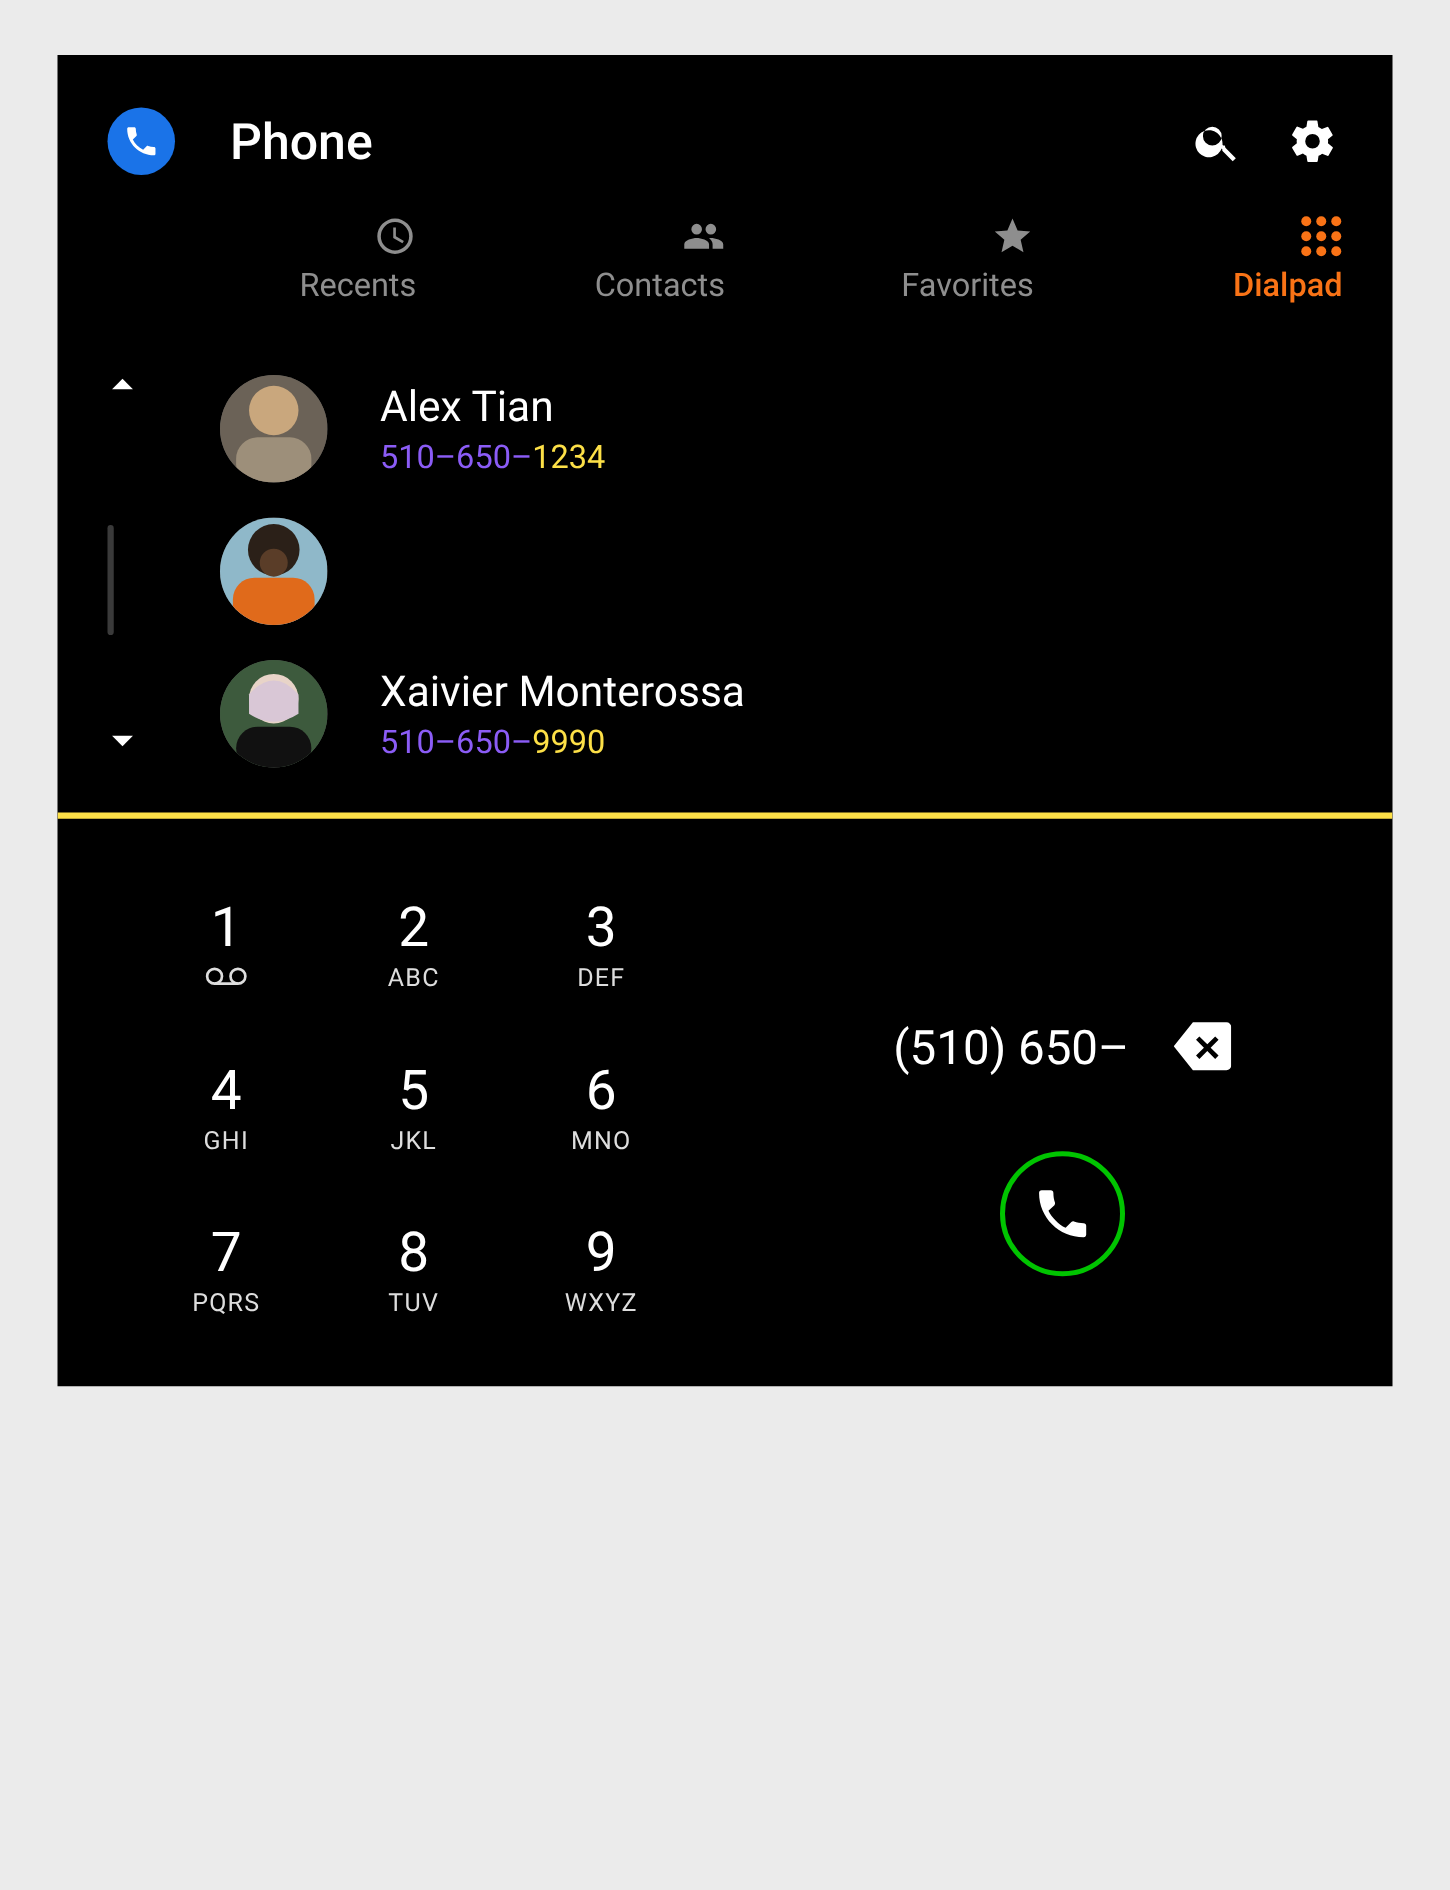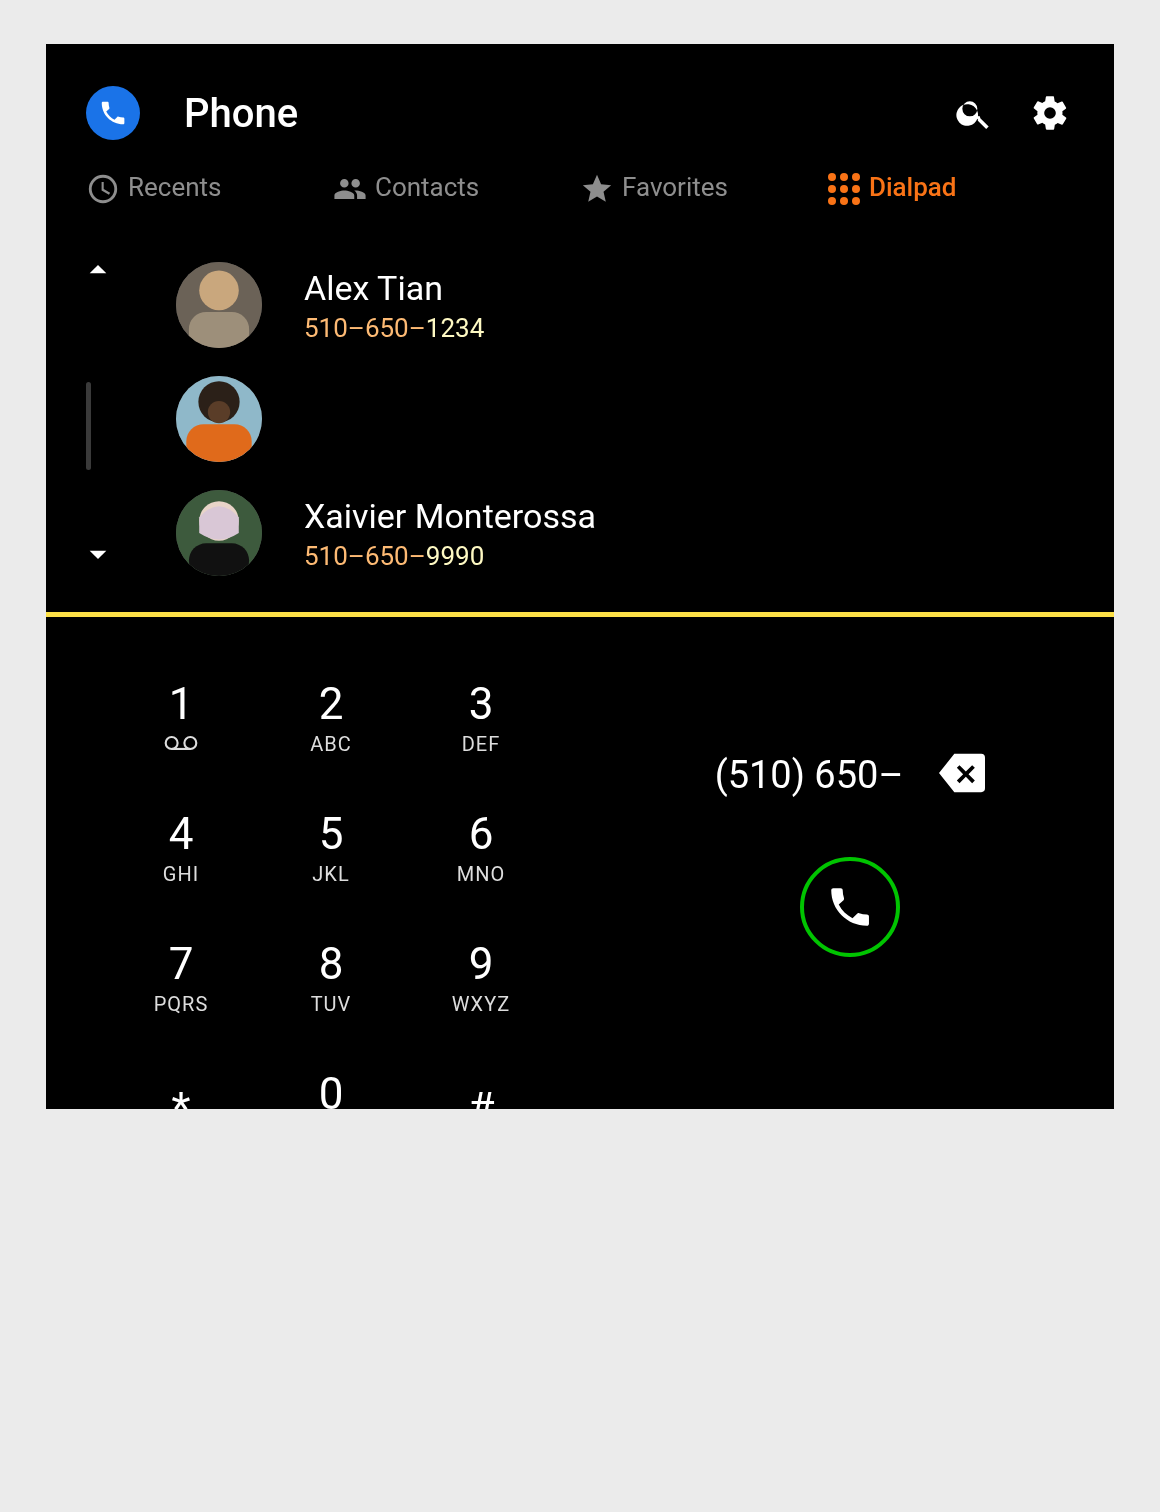--- a/index.html
+++ b/index.html
@@ -53,22 +53,22 @@
 
   
   .tabs {
     display: flex;
     padding: 0 40px;
     margin-top: 8px;
   }
   .tab {
     flex: 1;
     display: flex;
-    flex-direction: row;
-    align-items: flex-start;
+    flex-direction: column;
+    align-items: flex-end;
     gap: 8px;
     padding: 6px 0 14px 0;
     color: #8e8e8e;
     cursor: pointer;
   }
   .tab.active { color: #f97316; }
   .tab svg { width: 34px; height: 34px; fill: currentColor; }
   .tab-label { font-size: 26px; font-weight: 400; }
   .tab.active .tab-label { font-weight: 500; }
   .tab .grid-icon {
@@ -124,22 +124,22 @@
     width: 86px; height: 86px;
     border-radius: 50%;
     flex: 0 0 auto;
     margin-right: 42px;
     background: #555;
     overflow: hidden;
   }
   .avatar svg { width: 100%; height: 100%; }
   .c-name { font-size: 34px; font-weight: 400; line-height: 1.25; }
   .c-num  { font-size: 26px; font-weight: 400; margin-top: 4px; }
-  .c-num .pm { color: #fdba74; }
-  .c-num .pr { color: #fef9c3; text-align: center; }
+  .c-num .pm { color: #8b5cf6; }
+  .c-num .pr { color: #fde047; text-align: center; }
 
   
   .dial-area {
     flex: 1;
     display: flex;
     padding: 40px 30px 0 60px;
   }
   .keypad {
     display: grid;
     grid-template-columns: repeat(3, 150px);
@@ -166,20 +166,21 @@
     align-items: center;
     padding-left: 60px;
     padding-top: 96px;
   }
   .typed-row {
     display: flex;
     align-items: center;
     gap: 36px;
     width: 100%;
     justify-content: center;
+    margin-top: 26px;
   }
   .typed-num {
     font-size: 38px;
     letter-spacing: 0px;
     white-space: nowrap;
   }
   .backspace svg { width: 46px; height: 40px; fill: #fff; cursor: pointer; }
 
   .call-btn {
     margin-top: 60px;

